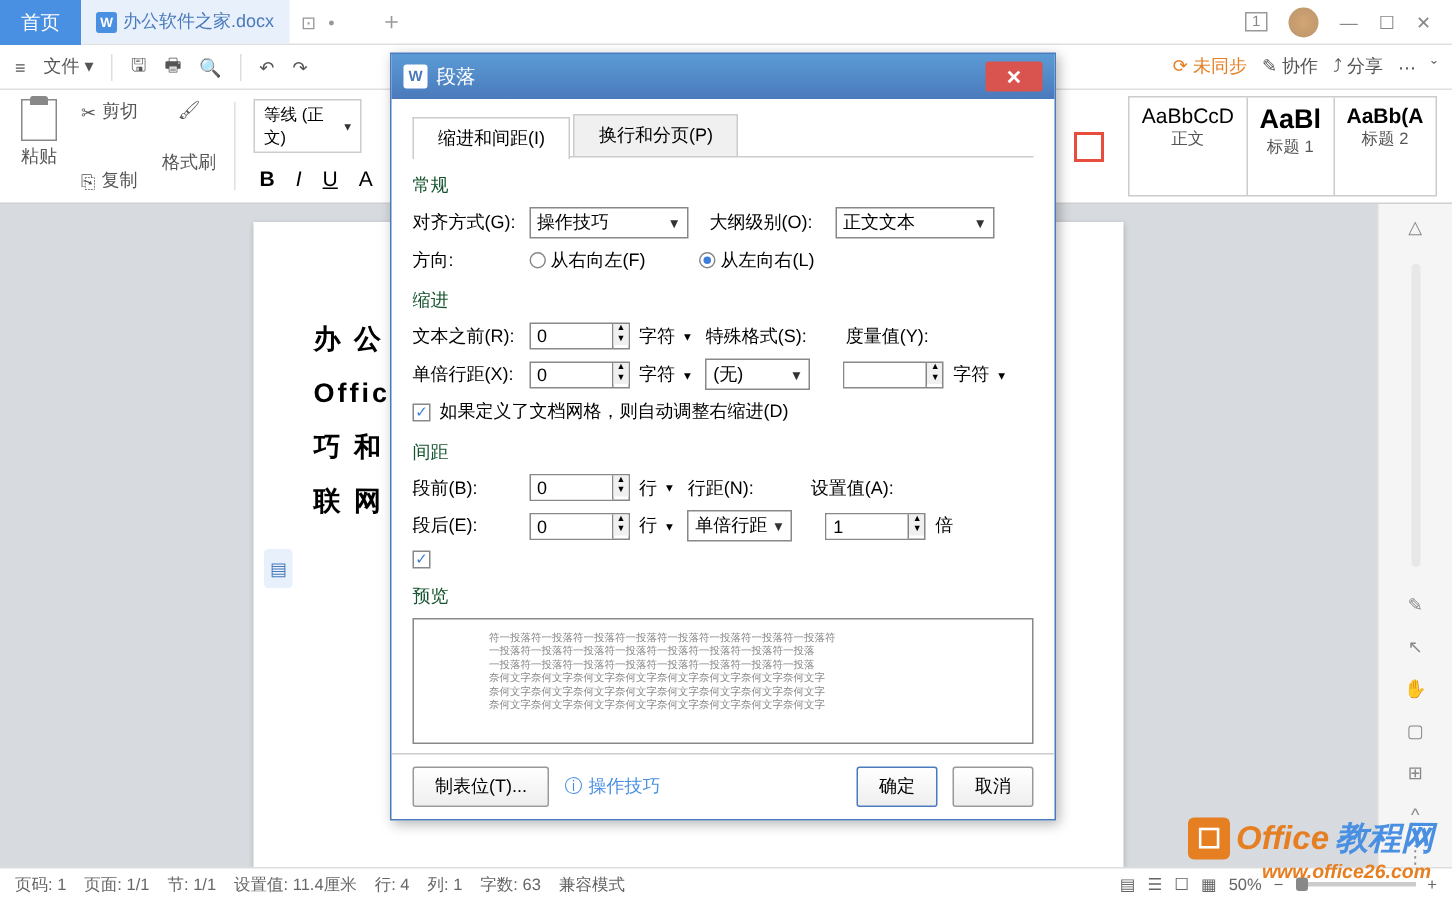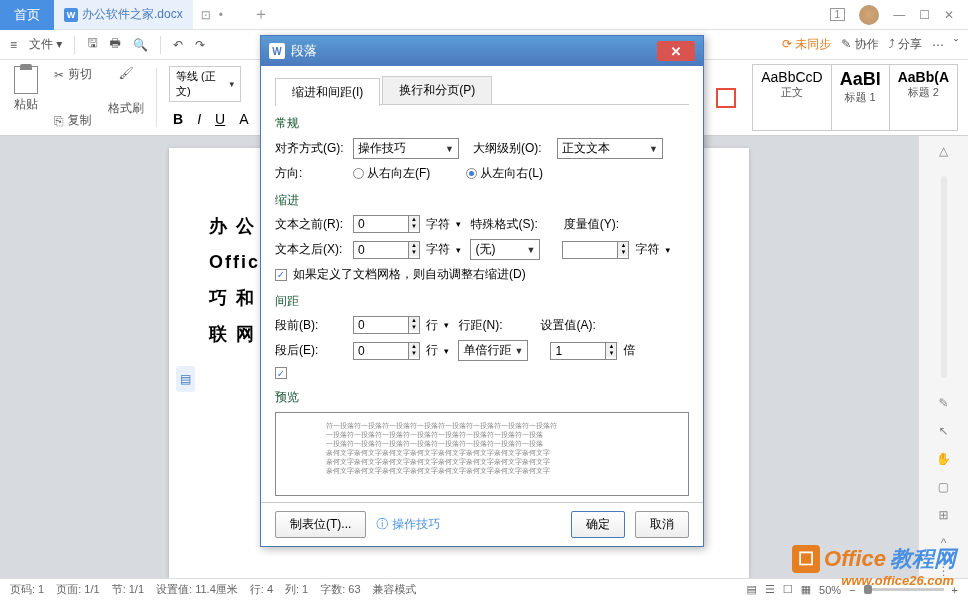--- a/index.html
+++ b/index.html
@@ -276,21 +276,21 @@
               <span>▲</span>
               <span>▼</span>
             </div>
         </div>
         <span>字符</span>
           <span style="font-size:9px;">▾</span>
         <label class="short" style="margin-left:4px;">特殊格式(S):</label>
         <label class="short" style="margin-left:20px;">度量值(Y):</label>
       </div>
       <div class="form-row">
-        <label>文本之后(X):</label>
+        <label>单倍行距(X):</label>
         <div class="spinner">
           <input value="0" style="">
           <div class="spin-btns">
               <span>▲</span>
               <span>▼</span>
             </div>
         </div>
         <span>字符</span>
           <span style="font-size:9px;">▾</span>
         <div class="combo" style="width:70px;margin-left:4px;">

